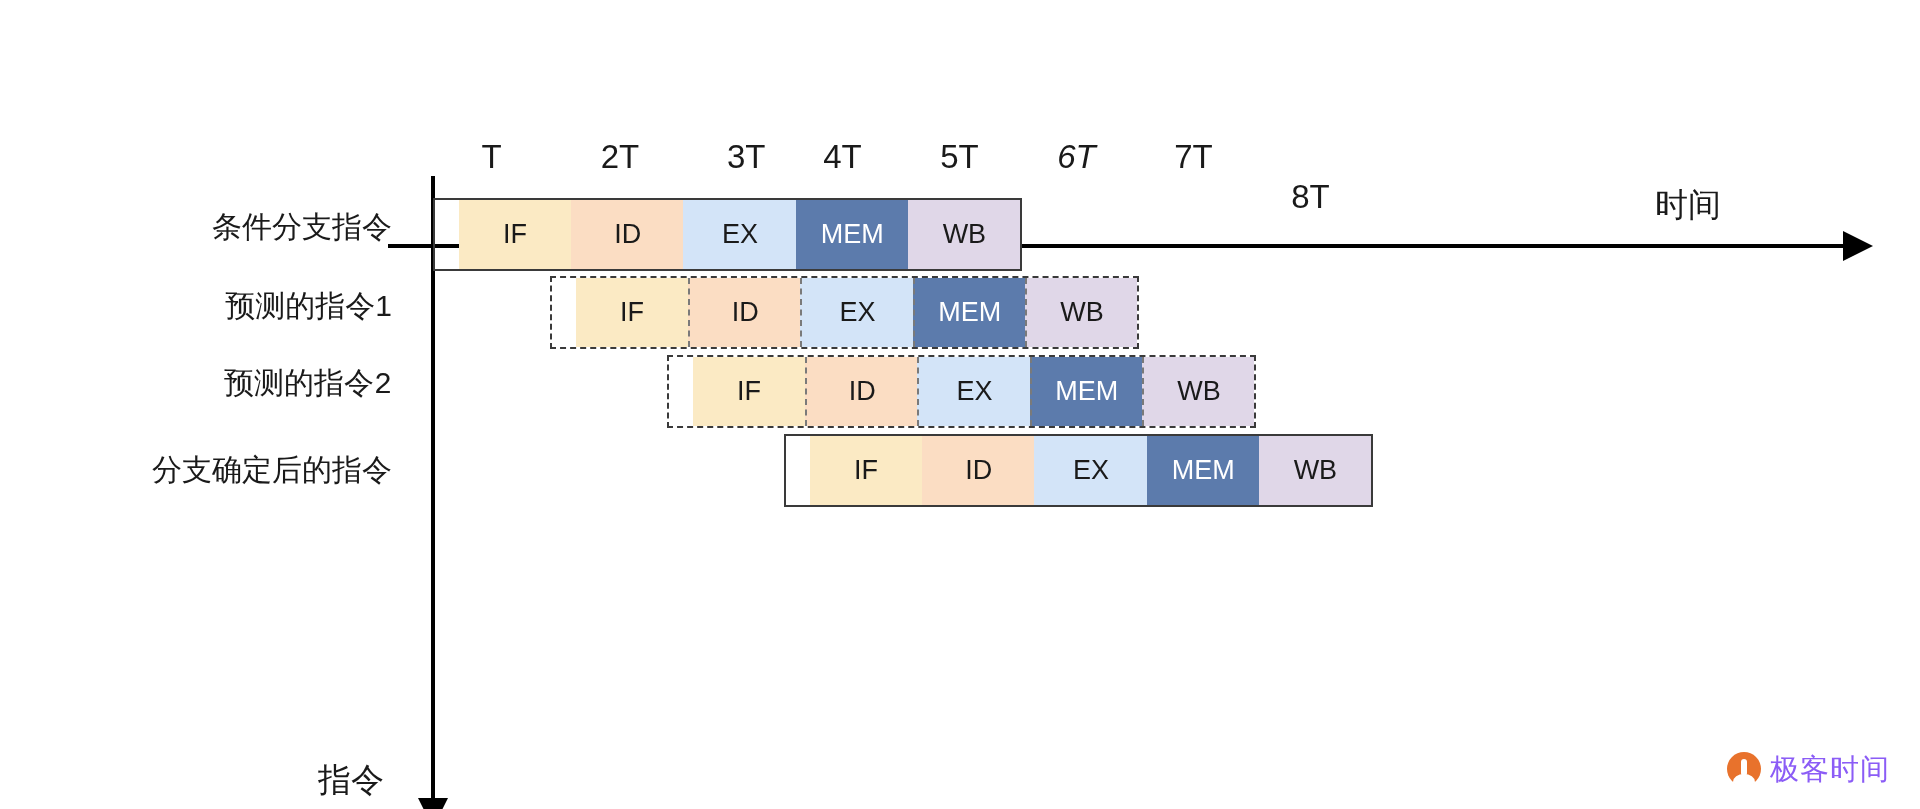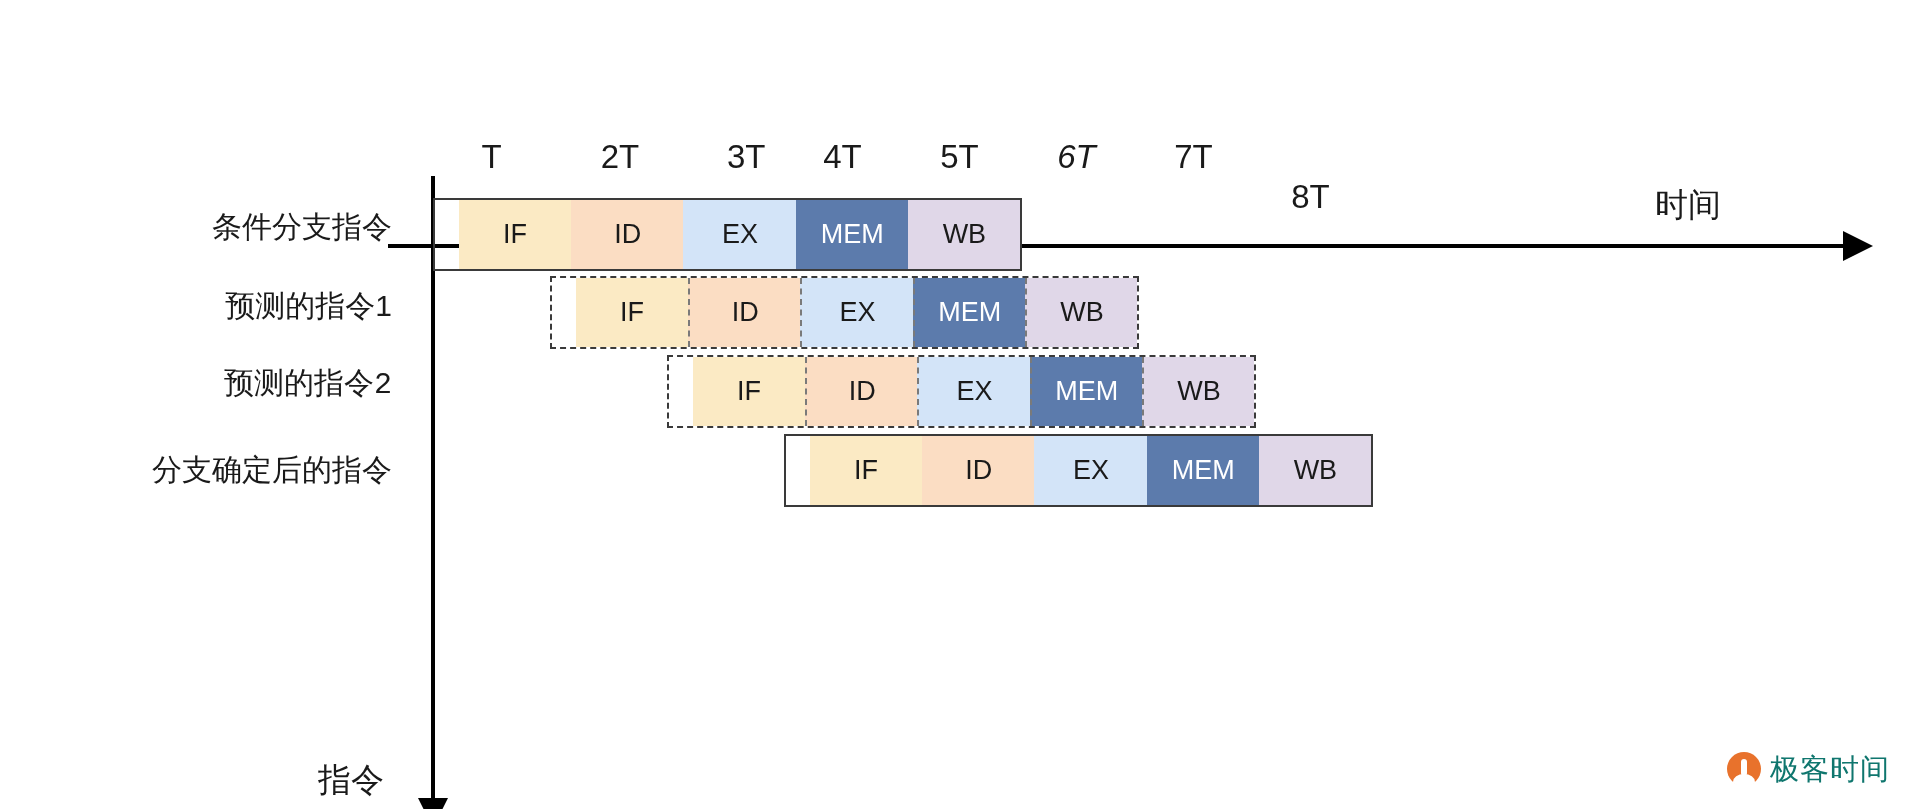--- a/index.html
+++ b/index.html
@@ -144,21 +144,21 @@
     content: "";
     position: absolute;
     left: 6px; top: 22px;
     width: 22px; height: 16px;
     background: #ffffff;
     border-radius: 50% 50% 45% 45%;
     clip-path: polygon(0 0, 100% 0, 100% 55%, 50% 100%, 0 55%);
   }
   .wm-text {
     font-size: 29px;
-    color: #0f766e;
+    color: #8b5cf6;
     letter-spacing: 1px;
     line-height: 1;
     white-space: nowrap;
   }
 </style>
 </head>
 <body>
 
 <div id="axis-layer">
   <div class="axis-h-line"></div>

